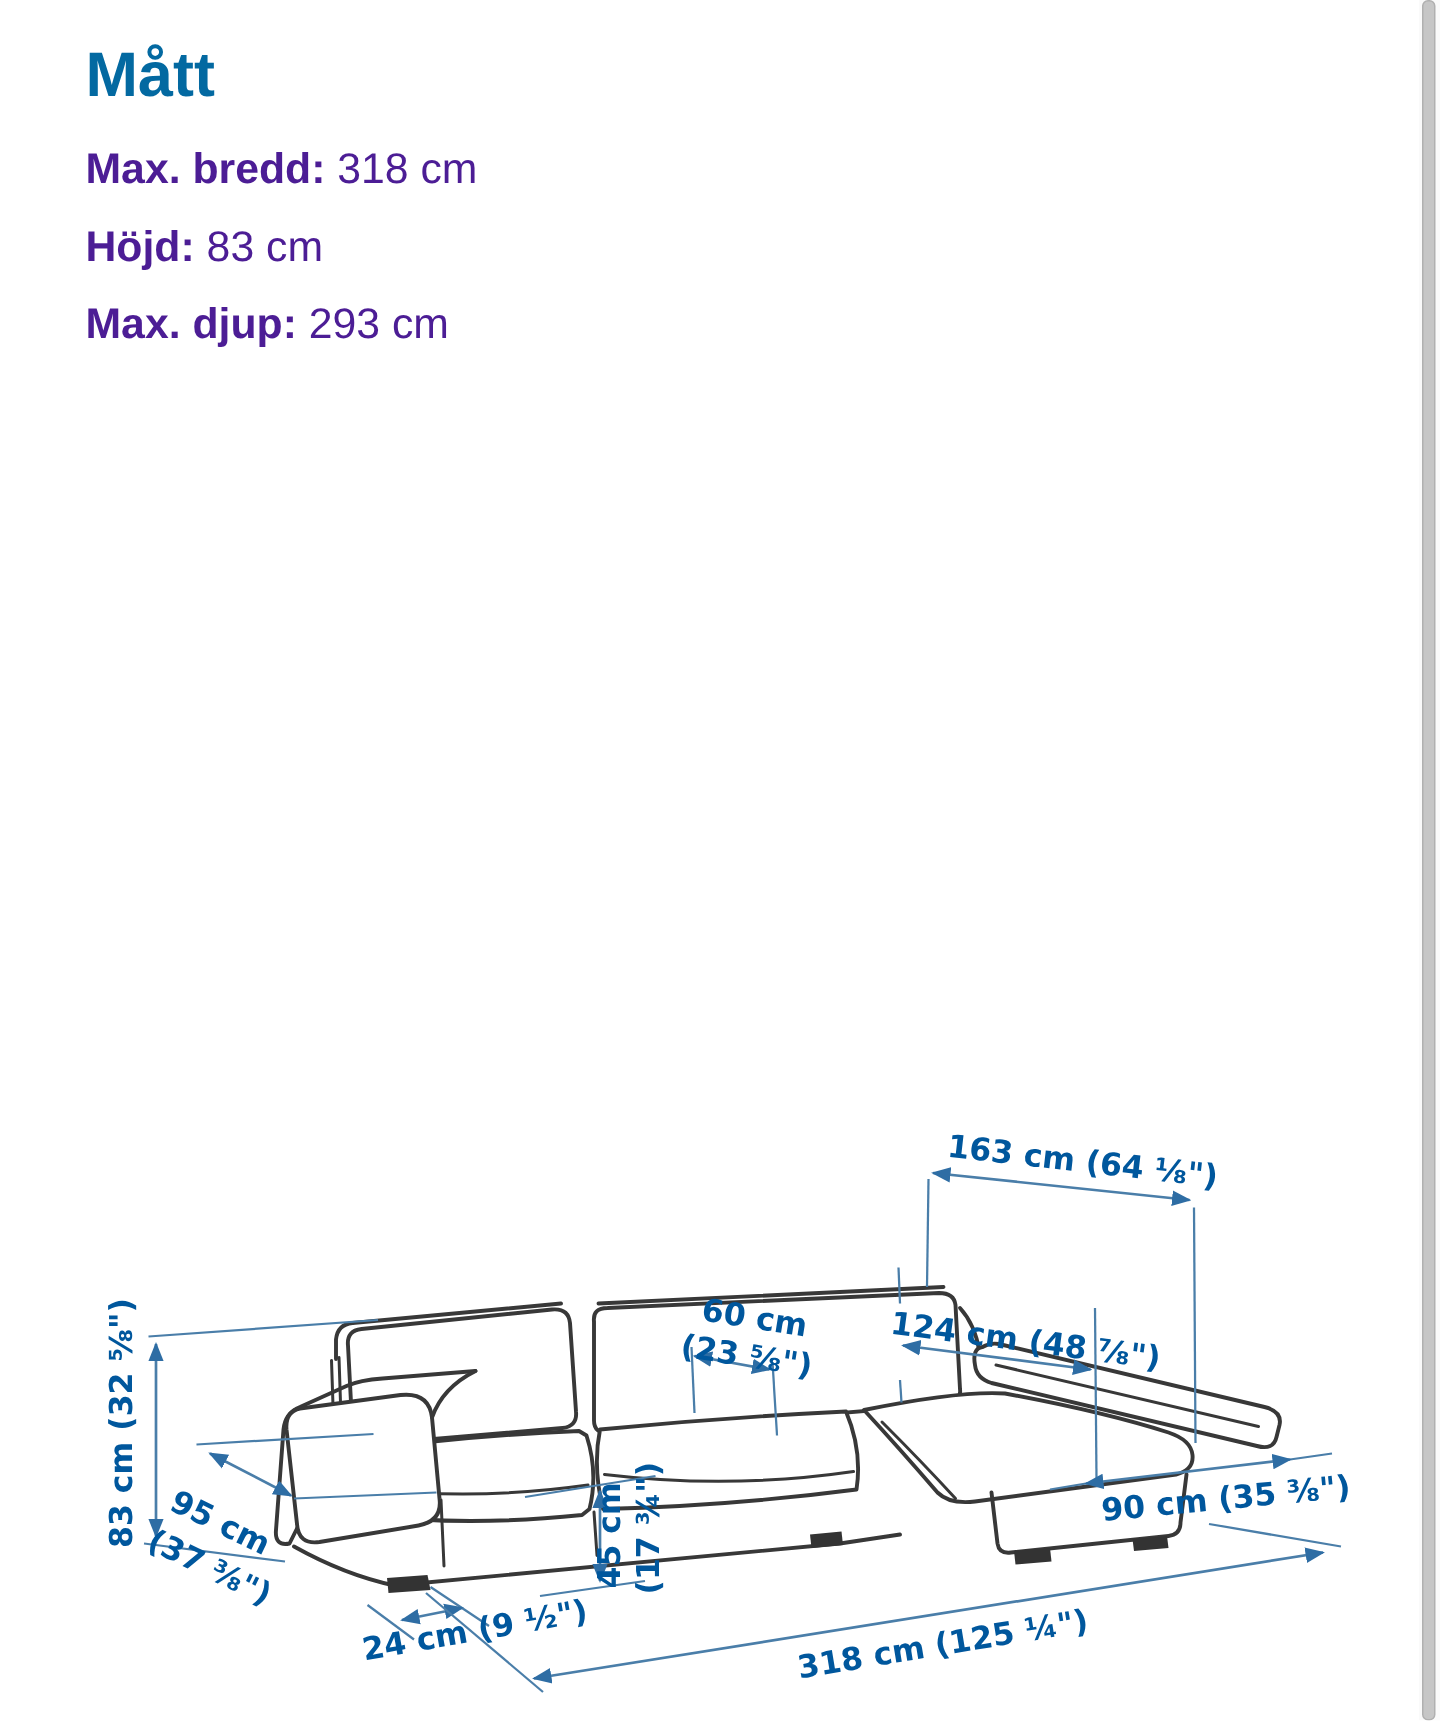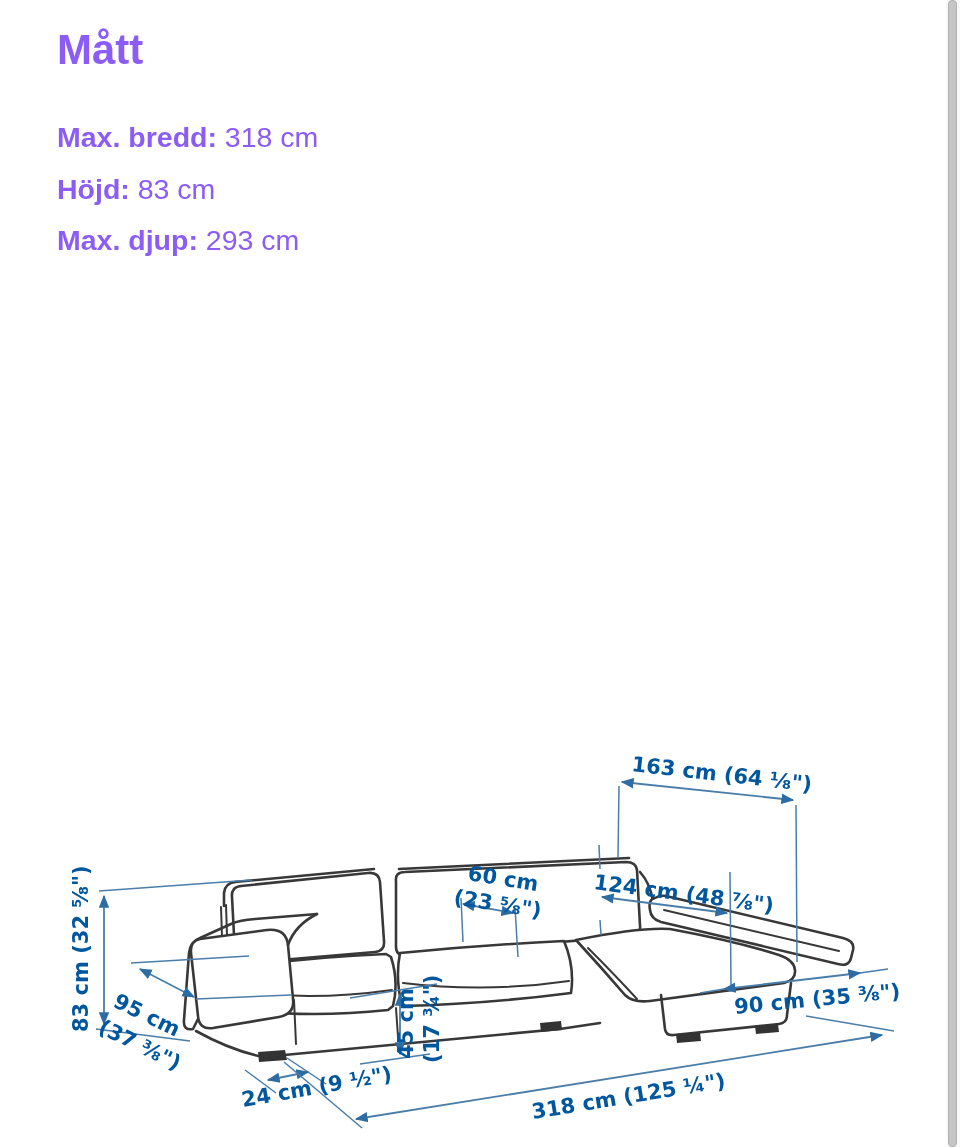--- a/index.html
+++ b/index.html
@@ -2,25 +2,25 @@
 <html><head>
 <meta charset="utf-8">
 <style>
   html,body{margin:0;padding:0;}
   body{
     width:960px;height:1147px;position:relative;background:#ffffff;overflow:hidden;
     font-family:"Liberation Sans", sans-serif;
   }
   .page-title{
     position:absolute;left:57px;top:-6px;
-    font-size:42px;font-weight:700;color:#8b5cf6;line-height:56px;letter-spacing:0;
+    font-size:42px;font-weight:700;color:#0369a1;line-height:56px;letter-spacing:0;
   }
   .spec-list{
-    position:absolute;left:57px;top:112px;
-    font-size:28.5px;color:#8b5cf6;line-height:51.6px;
+    position:absolute;left:57px;top:88px;
+    font-size:28.5px;color:#4c1d95;line-height:51.6px;
   }
   .spec-label{font-weight:700;}
   .spec-value{font-weight:400;}
   .diagram-svg{position:absolute;left:0;top:0;width:960px;height:1147px;}
   .dim-label{
     font-family:"DejaVu Sans","Liberation Sans",sans-serif;
     font-weight:bold;font-size:21px;fill:#00579d;
   }
   .dim-line,.dim-tick{stroke:#4a7ea9;fill:none;}
   .dim-line{stroke-width:1.8;}

